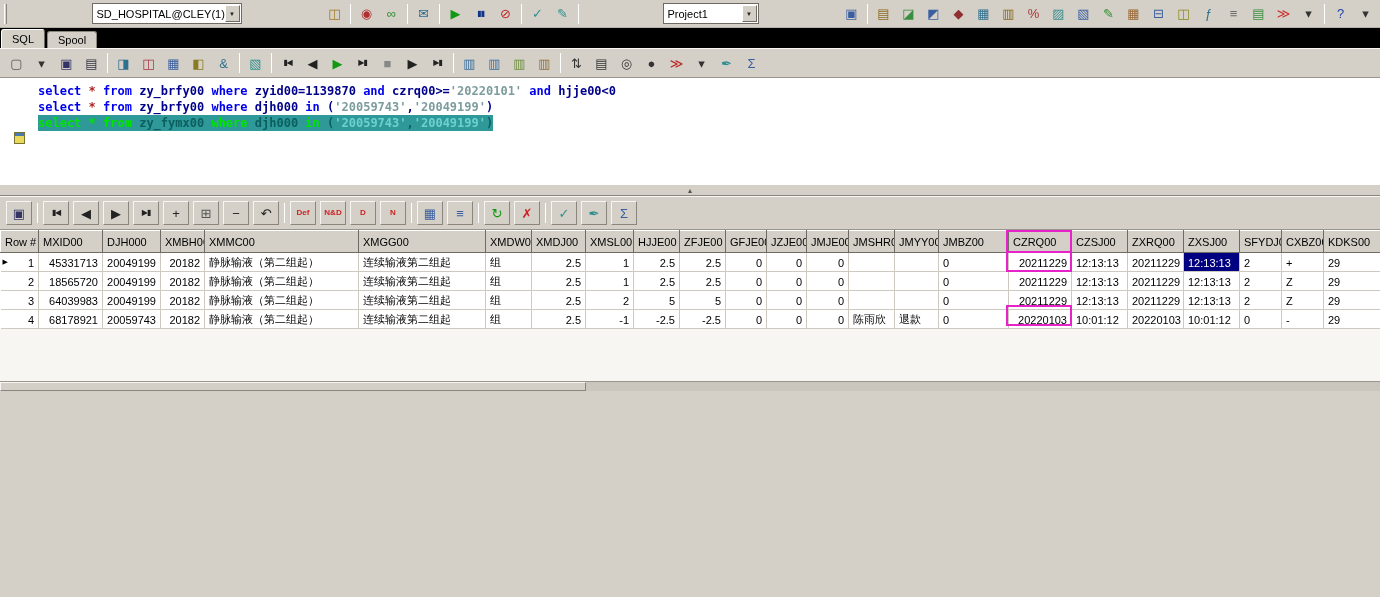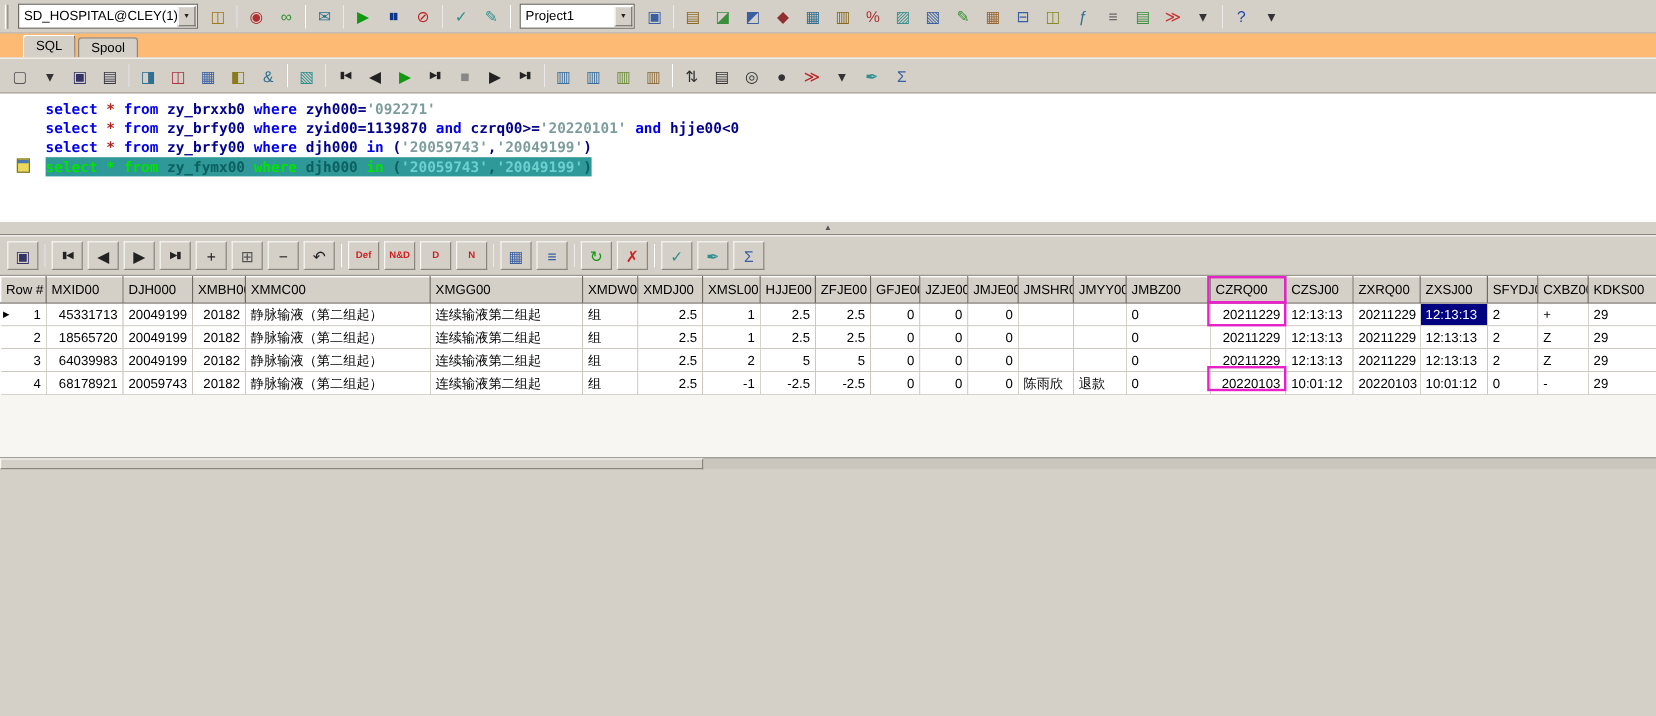--- a/index.html
+++ b/index.html
@@ -2,41 +2,41 @@
 <html><head>
 <meta charset="utf-8">
 <style>
   * { box-sizing: border-box; margin: 0; padding: 0; }
   html,body { width:1380px; height:597px; overflow:hidden; }
   body { font-family:"Liberation Sans","DejaVu Sans",sans-serif; background:#d4d0c8; font-size:11px; color:#000; }
   .app { width:1380px; height:597px; display:flex; flex-direction:column; background:#d4d0c8; }
 
   
   .toolbar { display:flex; align-items:center; background:#d4d0c8; flex:none; }
-  #top-toolbar { height:28px; border-bottom:1px solid #b5b1a9; padding:0 2px; }
+  #top-toolbar { height:28px; border-bottom:1px solid #b5b1a9; padding:0 2px;justify-content:space-between; }
   .toolbar2 { height:30px; border-top:1px solid #f7f6f3; border-bottom:1px solid #9a968e; padding:0 4px; }
   .toolbar3 { height:34px; border-top:1px solid #f7f6f3; border-bottom:1px solid #9a968e; padding:0 4px; }
   .tb-group { display:flex; align-items:center; }
   .grip { width:3px; height:20px; border-left:1px solid #fff; border-right:1px solid #8a867e; margin:0 4px 0 2px; }
   .tb-btn { width:23px; height:22px; display:flex; align-items:center; justify-content:center; margin:0 1px; border:1px solid transparent; cursor:default; flex:none; }
   .toolbar3 .tb-btn { width:26px; height:24px; border:1px solid; border-color:#f7f6f3 #8a867e #8a867e #f7f6f3; background:#d4d0c8; margin:0 2px; }
   .tb-glyph { font-size:13px; line-height:1; }
   .tb-glyph.small { font-size:8px; letter-spacing:-1px; white-space:nowrap; }
   .tb-glyph.txt { font-size:8px; font-weight:bold; letter-spacing:0; }
   .tb-sep { width:1px; height:20px; background:#8a867e; border-right:1px solid #fff; margin:0 3px; flex:none; }
 
   
   .combo { display:flex; align-items:center; justify-content:space-between; height:21px; background:#fff; border:1px solid #6f6b63; margin:0 4px; flex:none; }
   .combo-conn { width:150px; }
   .combo-project { width:96px;gap:20px; }
   .combo-text { padding:0 4px; font-size:11px; white-space:nowrap; overflow:hidden; }
   .combo-arrow { width:15px; height:17px; background:#d4d0c8; border:1px solid; border-color:#fff #6f6b63 #6f6b63 #fff; font-size:6px; display:flex; align-items:center; justify-content:center; color:#222; margin-right:1px; flex:none; }
 
   
-  .tabbar { height:20px; background:#fdba74; display:flex; align-items:flex-end; padding-left:19px; flex:none;text-align:center; }
+  .tabbar { height:20px; background:#000000; display:flex; align-items:flex-end; padding-left:1px; flex:none;text-align:center; }
   .tab { height:17px; line-height:16px; padding:0 10px; font-size:11px; background:#d4d0c8; border:1px solid #8a867e; border-bottom:none; border-radius:3px 3px 0 0; margin-right:2px; }
   .tab.active { height:19px; line-height:18px; border-color:#fff #6f6b63 #d4d0c8 #fff; font-weight:normal; }
 
   
   .sql-editor { height:106px; background:#fff; padding:5px 0 0 38px; font-family:"DejaVu Sans Mono","Liberation Mono",monospace; font-weight:bold; font-size:12px; position:relative; flex:none; overflow:hidden; }
   .sql-line { height:16px; line-height:16px; white-space:pre; }
   .line-text { display:inline-block; height:16px; }
   .line-text.sel { background:#2f9898; }
   .tok-kw { color:#0000ee; }
   .tok-id { color:#00008b; }
@@ -285,21 +285,20 @@
         <span class="tb-glyph" style="color: rgb(47, 143, 143);">✒</span>
       </span>
       <span class="tb-btn">
         <span class="tb-glyph" style="color: rgb(58, 95, 160);">Σ</span>
       </span>
     </div>
 
   <div class="sql-editor">
     <div class="stmt-icon"></div>
     <div id="sql-lines">
-        <div class="sql-line"><span class="line-text"><span class="tok-kw">select </span><span class="tok-op">* </span><span class="tok-kw">from </span><span class="tok-id">zy_brxxb0 </span><span class="tok-kw">where </span><span class="tok-id">zyh000=</span><span class="tok-str">'092271'</span></span></div>
         <div class="sql-line"><span class="line-text"><span class="tok-kw">select </span><span class="tok-op">* </span><span class="tok-kw">from </span><span class="tok-id">zy_brfy00 </span><span class="tok-kw">where </span><span class="tok-id">zyid00=1139870 </span><span class="tok-kw">and </span><span class="tok-id">czrq00&gt;=</span><span class="tok-str">'20220101'</span><span class="tok-id"> </span><span class="tok-kw">and </span><span class="tok-id">hjje00&lt;0</span></span></div>
         <div class="sql-line"><span class="line-text"><span class="tok-kw">select </span><span class="tok-op">* </span><span class="tok-kw">from </span><span class="tok-id">zy_brfy00 </span><span class="tok-kw">where </span><span class="tok-id">djh000 </span><span class="tok-kw">in </span><span class="tok-id">(</span><span class="tok-str">'20059743'</span><span class="tok-id">,</span><span class="tok-str">'20049199'</span><span class="tok-id">)</span></span></div>
         <div class="sql-line"><span class="line-text sel"><span class="tok-kw">select </span><span class="tok-op">* </span><span class="tok-kw">from </span><span class="tok-id">zy_fymx00 </span><span class="tok-kw">where </span><span class="tok-id">djh000 </span><span class="tok-kw">in </span><span class="tok-id">(</span><span class="tok-str">'20059743'</span><span class="tok-id">,</span><span class="tok-str">'20049199'</span><span class="tok-id">)</span></span></div>
       </div>
   </div>
 
 
   <div class="splitter">
     <span class="split-arrow">▴</span>
   </div>

